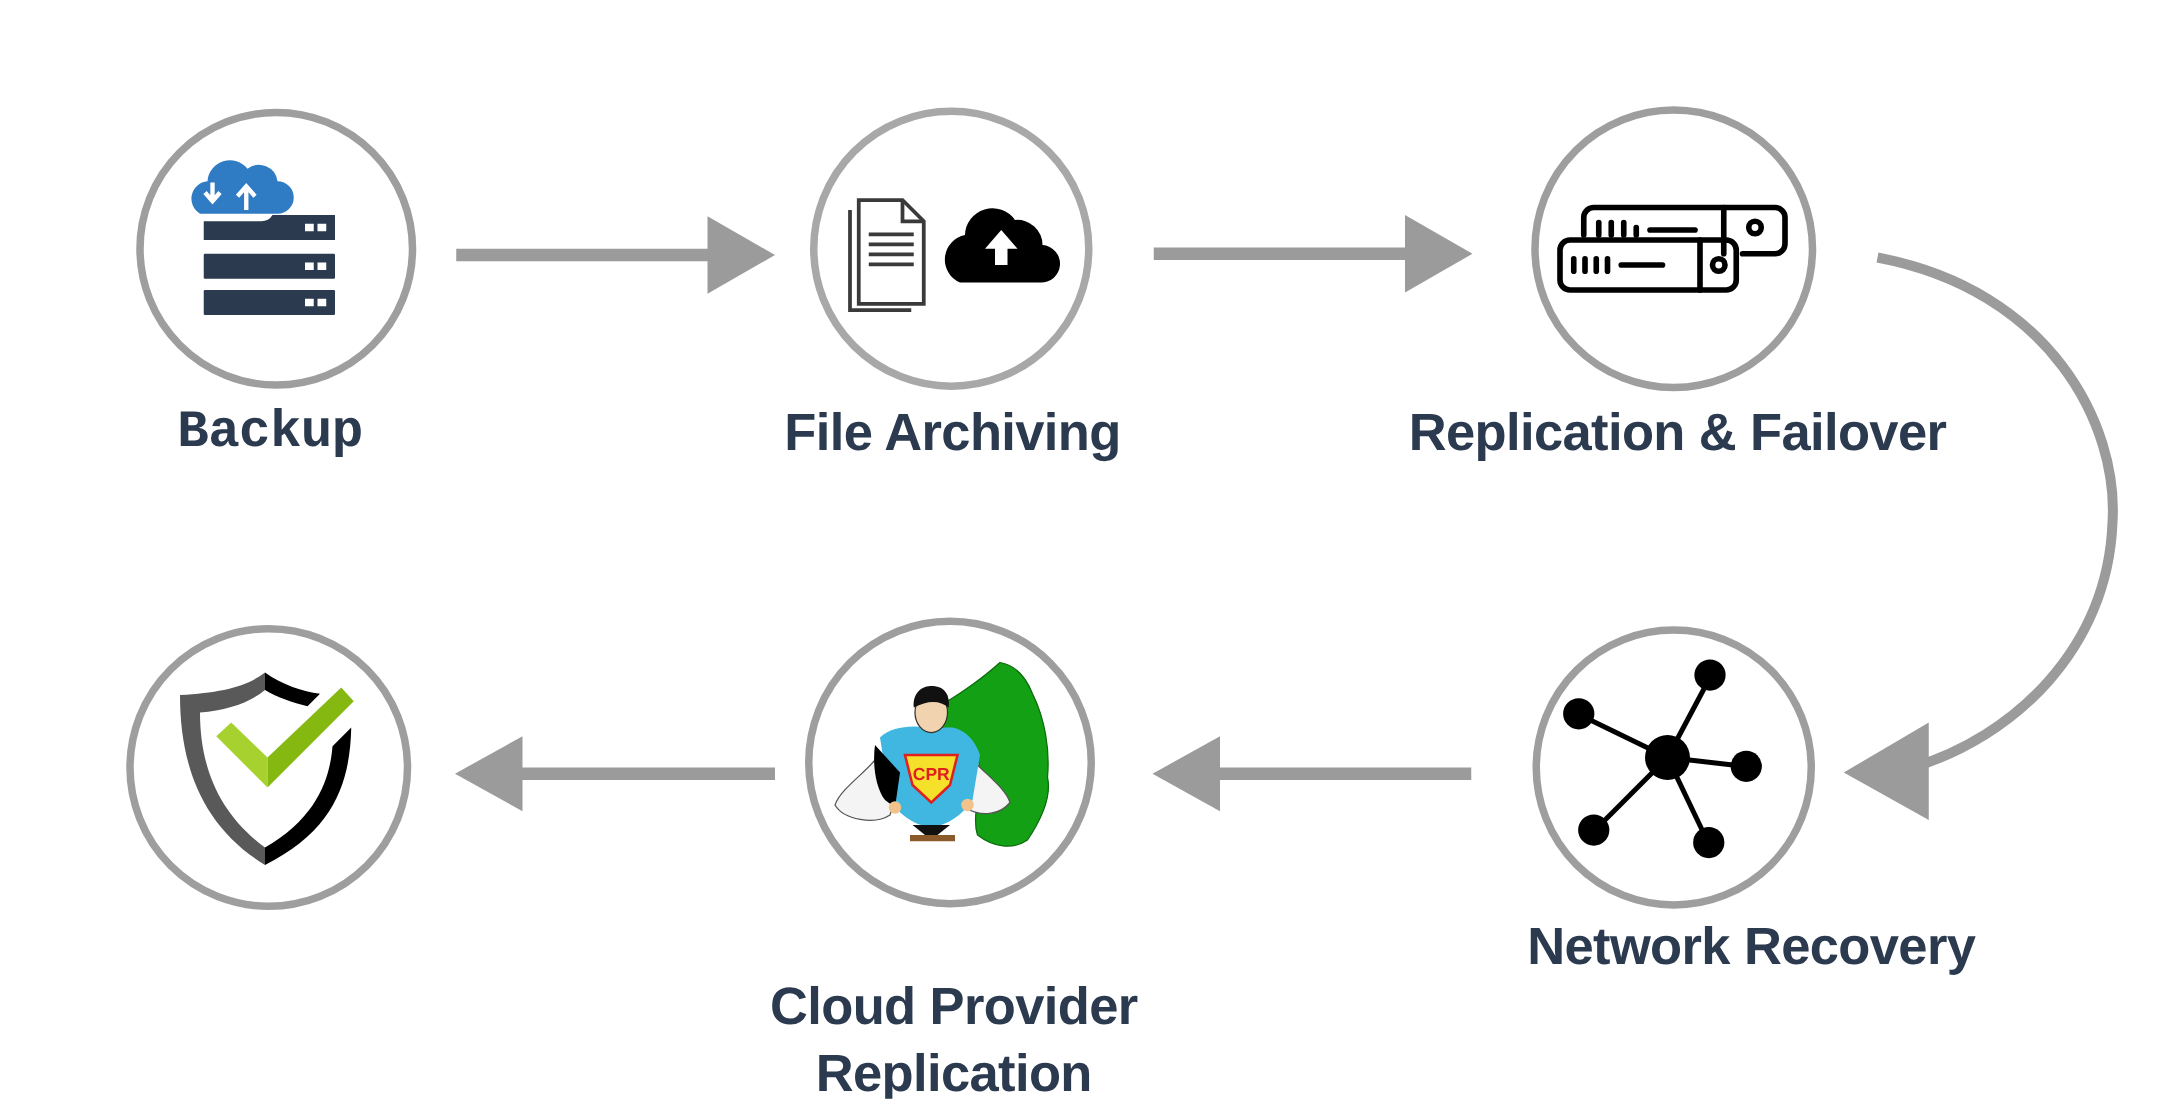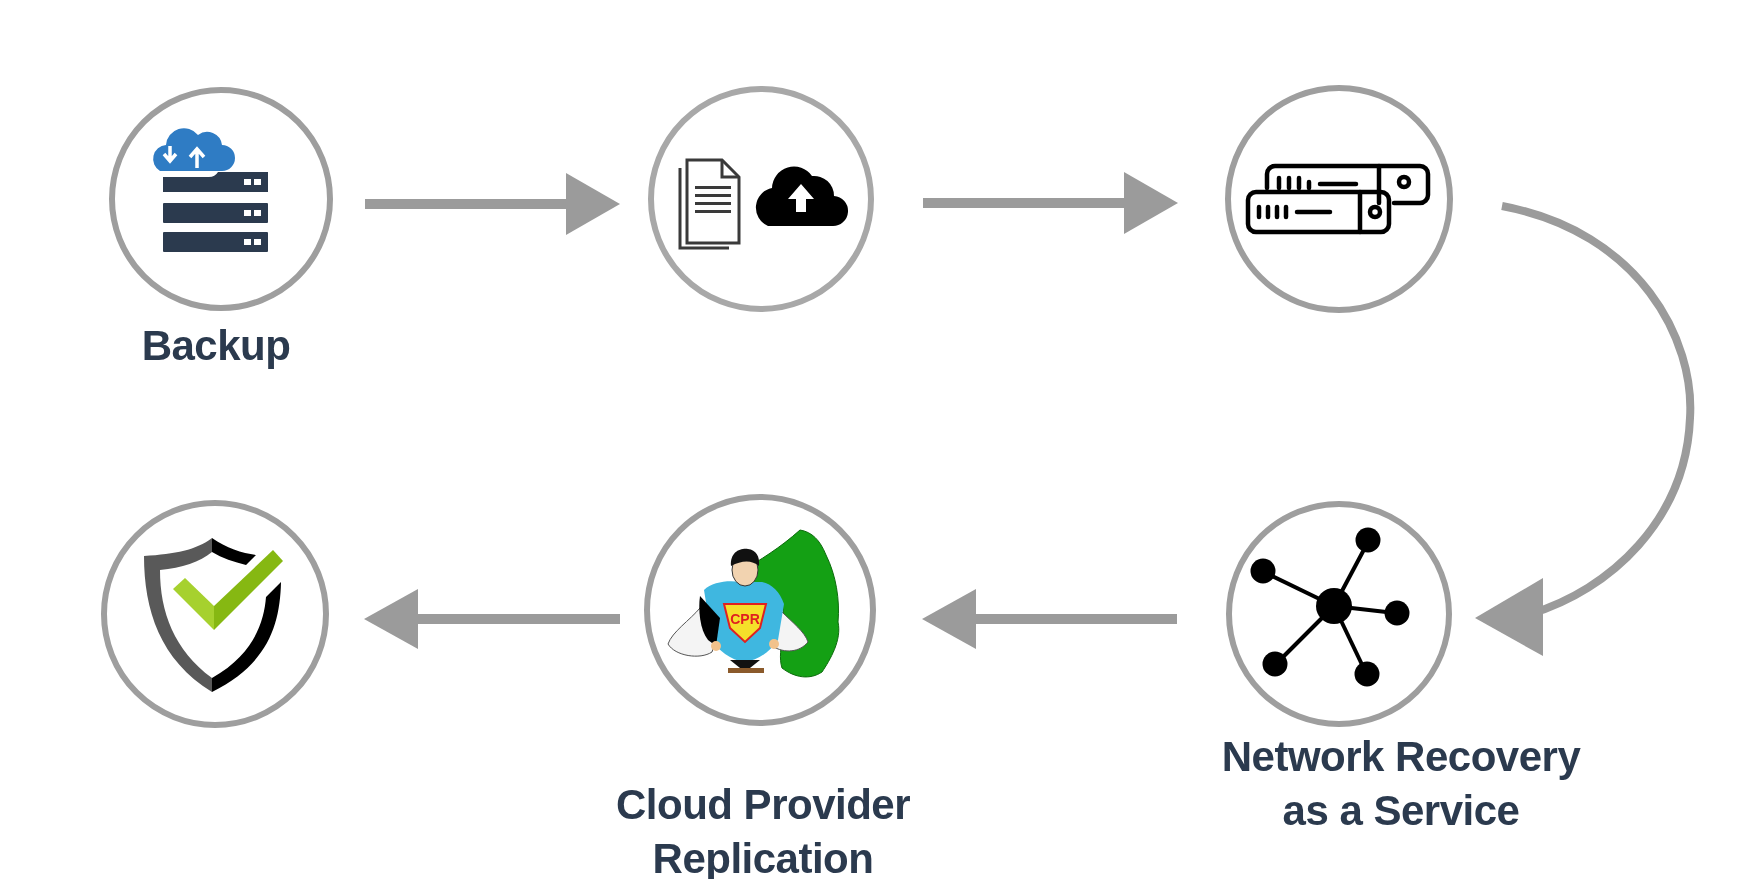--- a/index.html
+++ b/index.html
@@ -140,24 +140,29 @@
         <path d="M212,538 C196,550 176,554 144,556 C144,610 160,660 212,692 L212,678 C174,650 160,612 160,570 C182,568 200,562 212,552 z" fill="#595959"></path>
         <path d="M212,538 C226,548 242,553 256,555 L246,565 C234,562 222,558 212,552 z" fill="#000"></path>
         <path d="M281,582 C280,625 268,664 212,692 L212,678 C254,654 264,622 266,597 z" fill="#000"></path>
         <polygon points="173,589 185,578 214,606 214,630" fill="#a6d12e"></polygon>
         <polygon points="214,606 273,550 283,561 214,630" fill="#86b812"></polygon>
       </g>
     </g>
   </svg>
 
   
-  <div class="label" style="left:216px; top:319px;">
+  <div class="label" style="left:216px; top:319px;font-family:Liberation Mono, monospace;">
     <span>Backup</span>
+  </div>
+  <div class="label" style="left:762px; top:319px;">
+    <span>File Archiving</span>
+  </div>
+  <div class="label" style="left:1342px; top:319px;">
+    <span>Replication &amp; Failover</span>
   </div>
   <div class="label" style="left:1401px; top:730px;">
     <span>Network Recovery</span>
-    <span>as a Service</span>
   </div>
   <div class="label" style="left:763px; top:734px;margin-top:44px;">
     <span>Cloud Provider</span>
     <span>Replication</span>
   </div>
 </div>
 
 </body></html>

